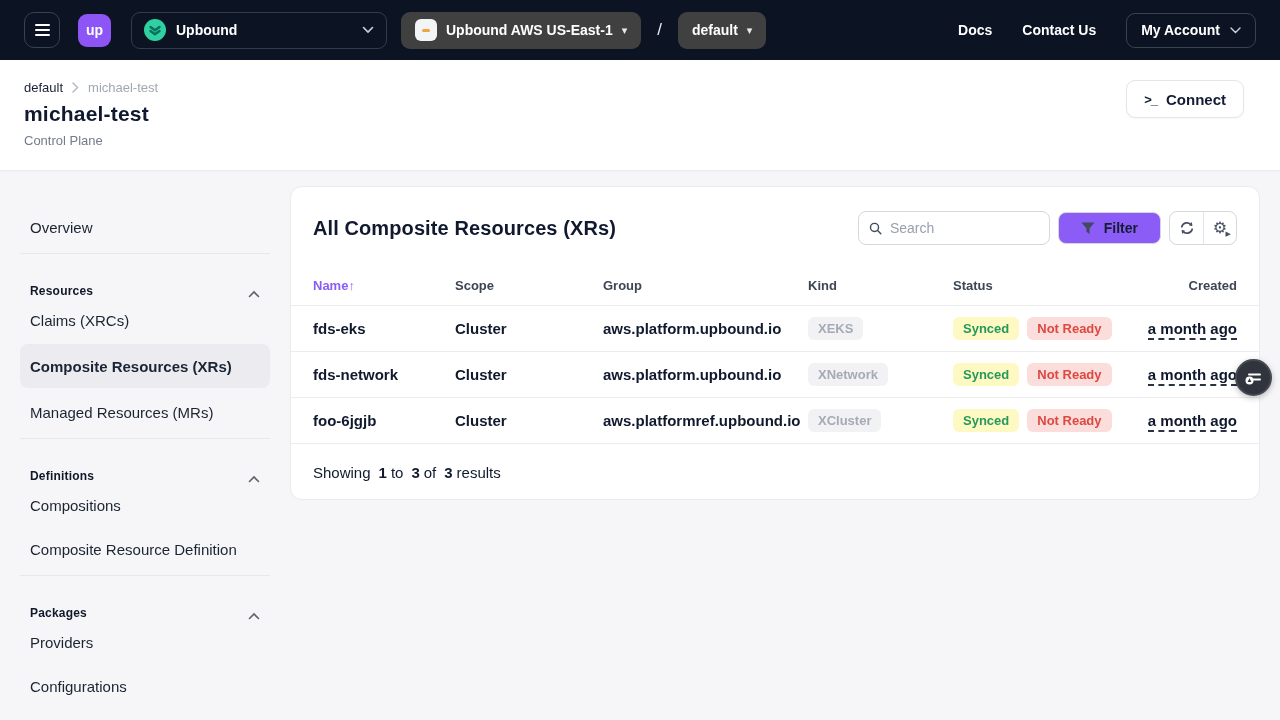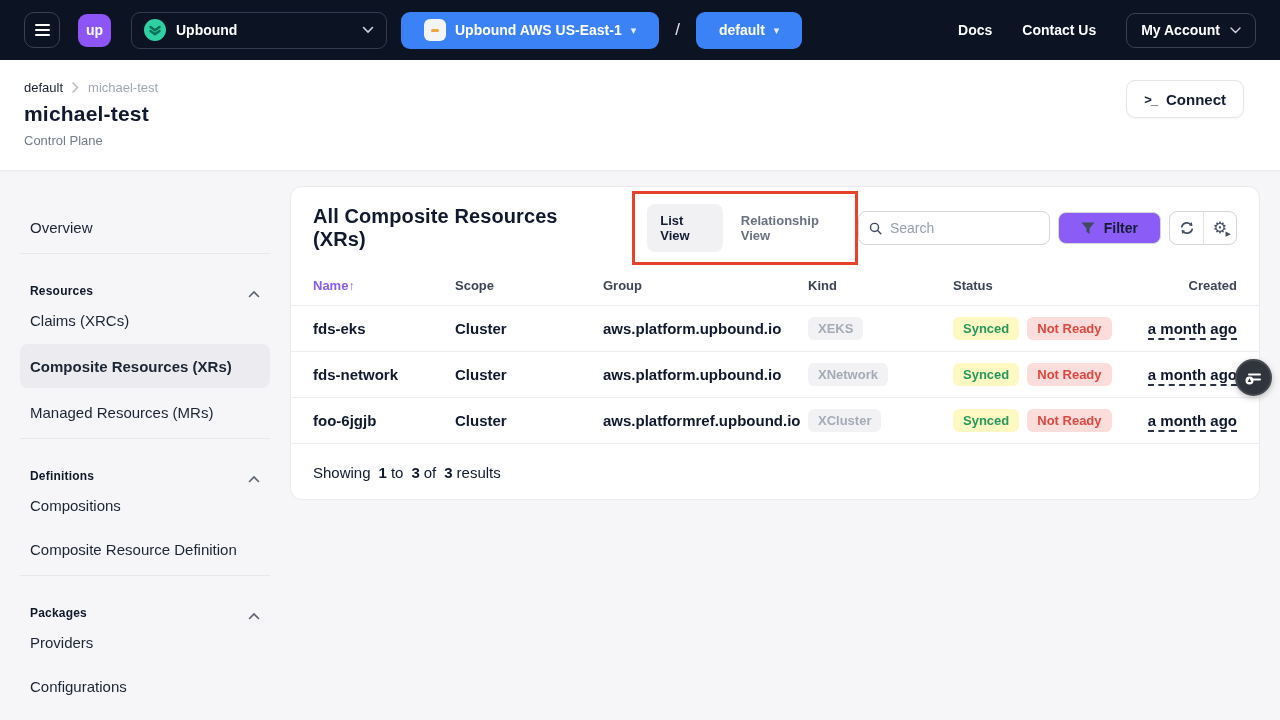--- a/index.html
+++ b/index.html
@@ -7,21 +7,21 @@
   body { font-family: "Liberation Sans", "DejaVu Sans", sans-serif; background: #f6f6f8; color: #10192e; }
 
   
   .navbar { height: 60px; background: #0c1322; display: flex; align-items: center; padding: 0 24px; gap: 14px; }
   .nav-iconbtn { width: 36px; height: 36px; border: 1.5px solid #3a4152; border-radius: 10px; display: flex; flex-direction: column; justify-content: center; align-items: center; gap: 3px; cursor: pointer; background: transparent; }
   .nav-iconbtn span { display:block; width: 15px; height: 2px; background: #ffffff; border-radius: 1px; }
   .up-logo { width: 33px; height: 33px; border-radius: 9px; background: #8e55f6; color: #fff; font-weight: bold; font-size: 14px; display: flex; align-items: center; justify-content: center; margin-left: 4px; }
   .org-select { width: 256px; height: 37px; border: 1px solid #333b4e; border-radius: 9px; display: flex; align-items: center; padding: 0 12px; gap: 10px; margin-left: 6px; cursor: pointer; }
   .org-select .label { color: #fff; font-weight: bold; font-size: 14px; flex: 1; }
   .teal-avatar { width: 22px; height: 22px; border-radius: 50%; background: #2fd0a2; display:flex; align-items:center; justify-content:center; }
-  .pill { height: 37px; background: #3b82f6; border-radius: 9px; display: flex; align-items: center; padding: 0 23px; gap: 9px; color: #fff; font-weight: bold; font-size: 14px; cursor: pointer; }
+  .pill { height: 37px; background: #404040; border-radius: 9px; display: flex; align-items: center; padding: 0 14px; gap: 9px; color: #fff; font-weight: bold; font-size: 14px; cursor: pointer; }
   .caret { font-size: 11px; color: #e6e9ee; line-height: 1; }
   .slash { color: #e6e9ee; font-size: 17px; margin: 0 2px; }
   .spaces-ico { width: 22px; height: 22px; background: #f3f4f5; border-radius: 6px; position: relative; }
   .spaces-ico i { position: absolute; left: 7px; top: 9.5px; width: 8px; height: 3px; background: #f0a43f; border-radius: 2px; }
   .nav-right { margin-left: auto; display: flex; align-items: center; gap: 30px; }
   .nav-link { color: #fff; font-weight: bold; font-size: 14px; cursor: pointer; }
   .account-btn { height: 35px; border: 1px solid #3a4152; border-radius: 9px; padding: 0 14px; display: flex; align-items: center; gap: 10px; color: #fff; font-weight: bold; font-size: 14px; cursor: pointer; }
 
   
   .page-header { background: #ffffff; height: 110px; padding: 20px 24px 0; position: relative; box-shadow: 0 1px 2px rgba(16,24,40,.07); }
@@ -178,24 +178,20 @@
     <div class="side-item">Providers</div>
     <div class="side-item">Configurations</div>
     <div class="side-item">Functions</div>
   </div>
 
   <div class="main-area">
     <div class="card">
 
       <div class="card-header">
         <div class="card-title">All Composite Resources (XRs)</div>
-        <div class="toggle-highlight">
-          <span class="toggle-opt active">List View</span>
-          <span class="toggle-opt inactive">Relationship View</span>
-        </div>
         <div class="toolbar">
           <div class="search-box">
             <svg width="15" height="15" viewBox="0 0 15 15">
                 <circle cx="6.3" cy="6.3" r="4.6" fill="none" stroke="#3f4a5f" stroke-width="1.6"></circle>
                 <line x1="9.8" y1="9.8" x2="13.5" y2="13.5" stroke="#3f4a5f" stroke-width="1.6" stroke-linecap="round"></line>
               </svg>
             <input type="text" placeholder="Search" style="">
           </div>
           <button class="filter-btn">
             <svg width="14" height="13" viewBox="0 0 14 13">

